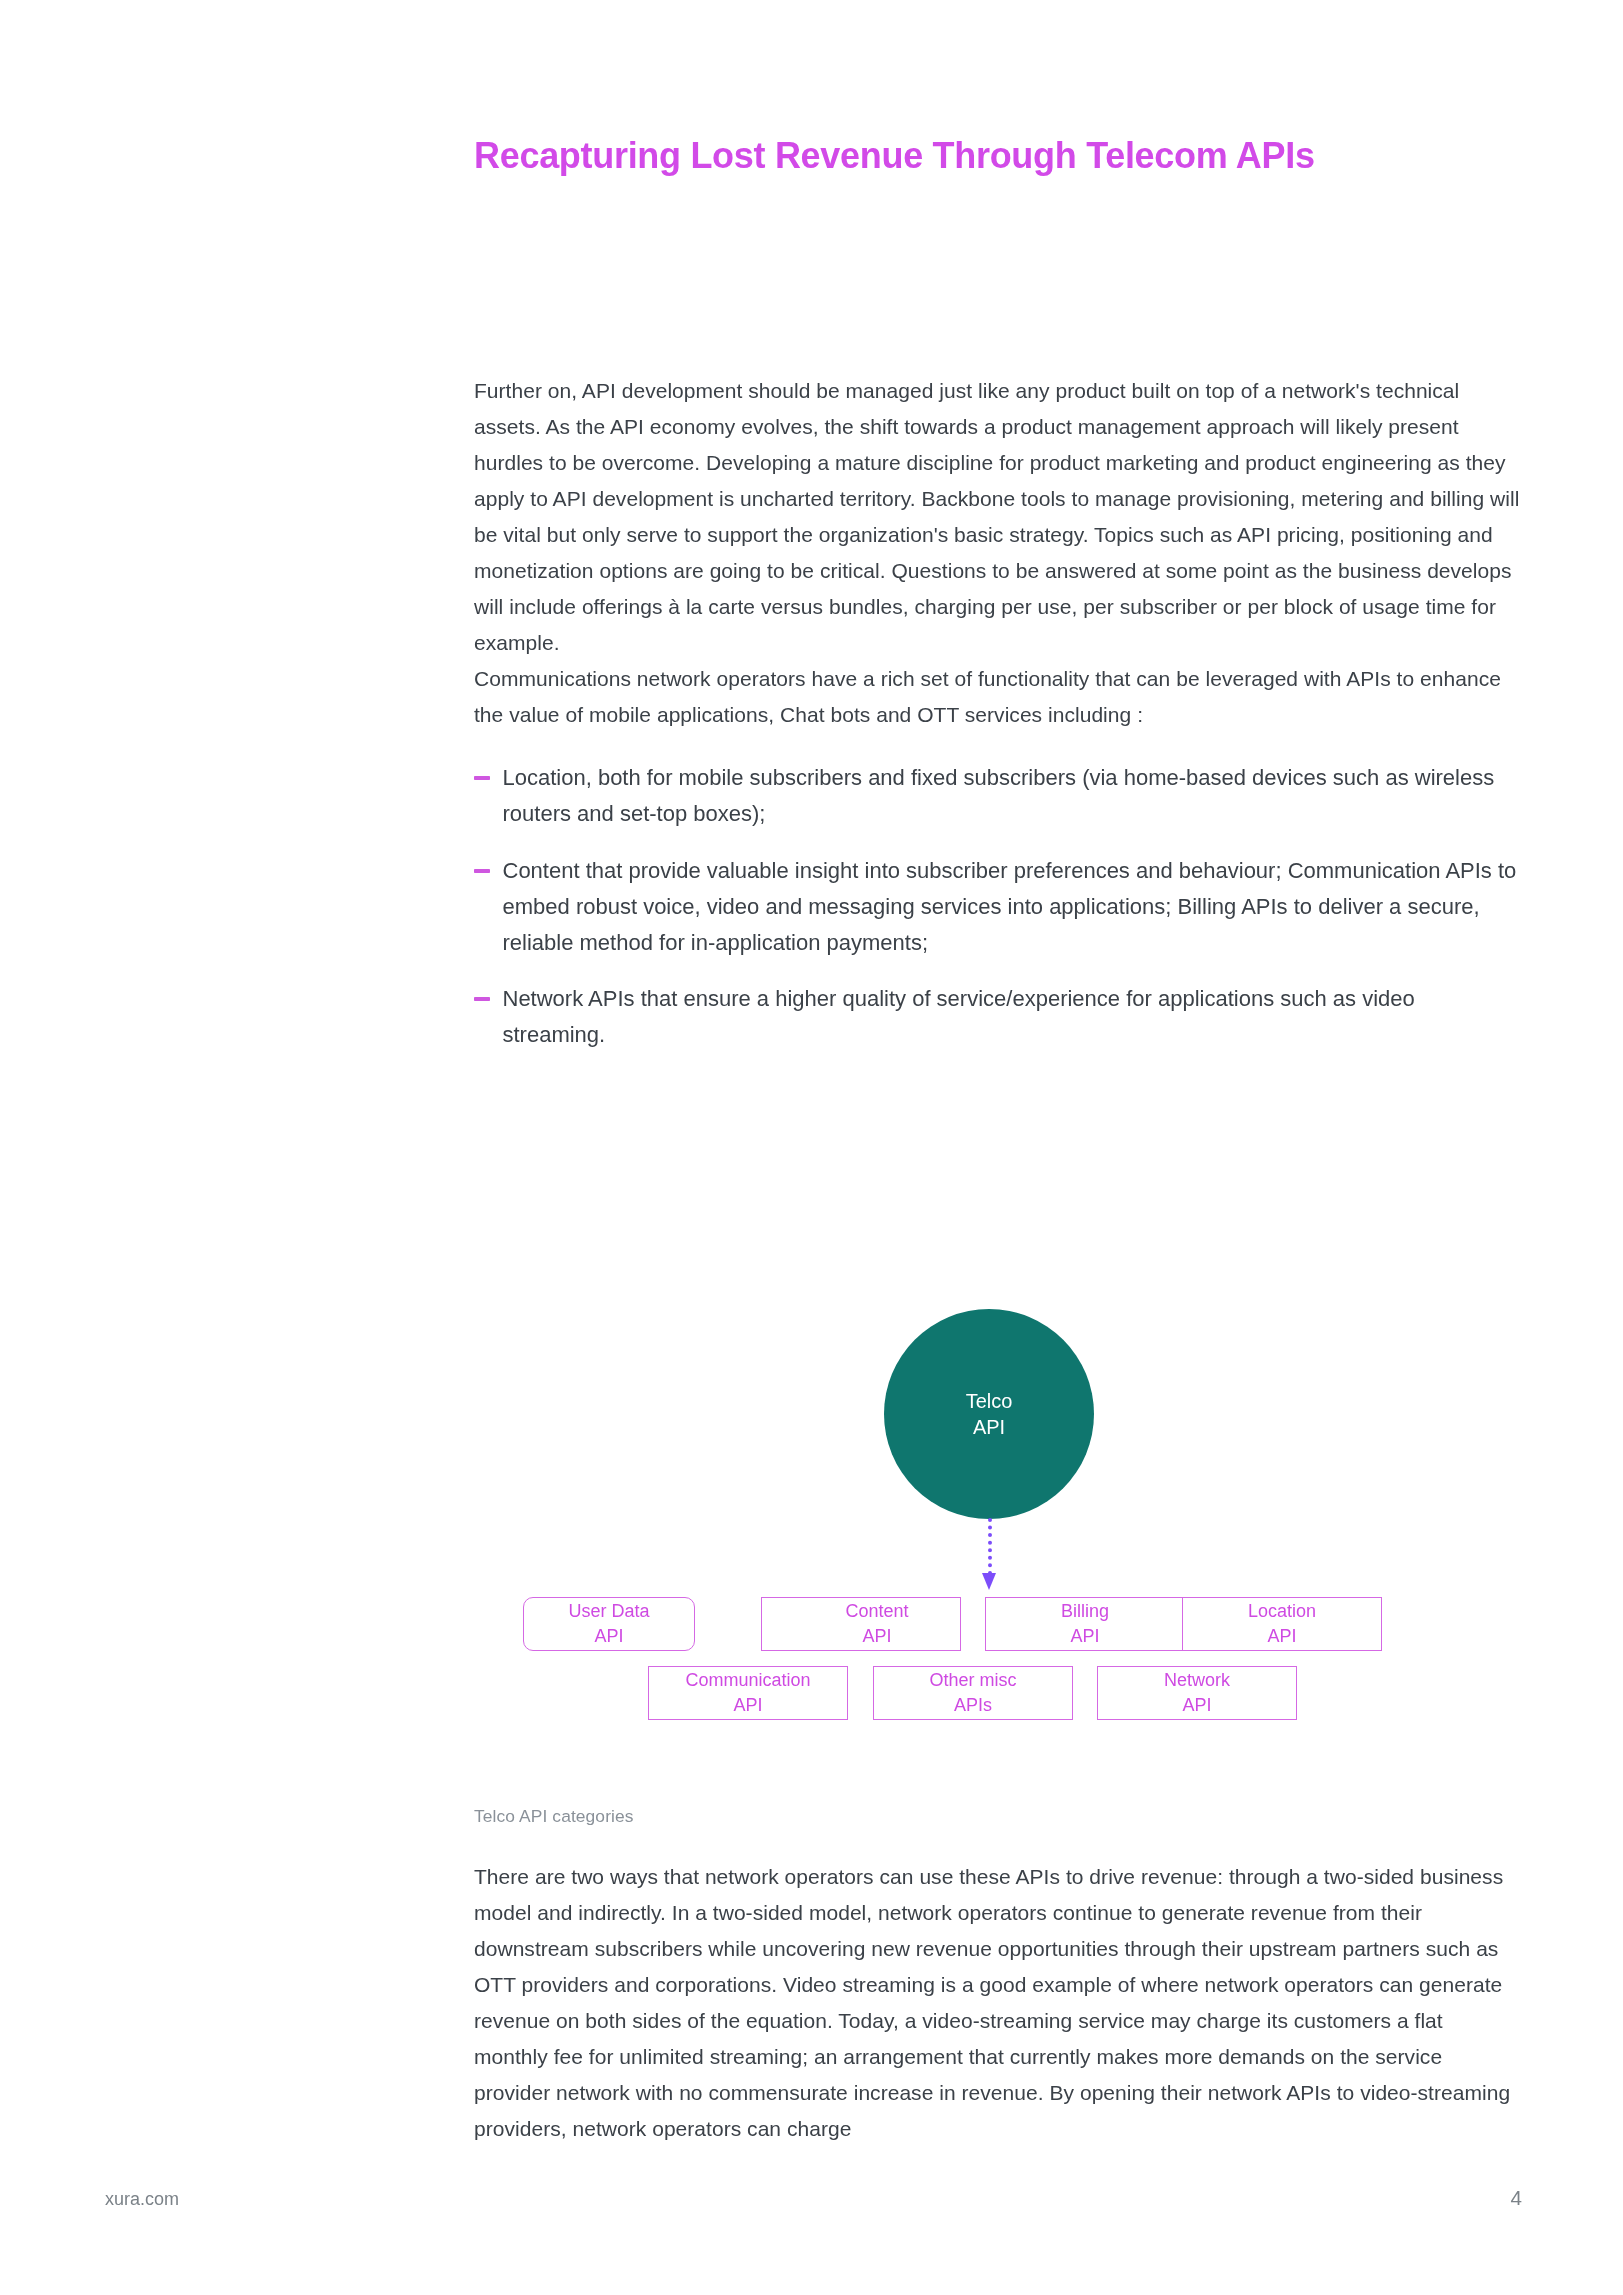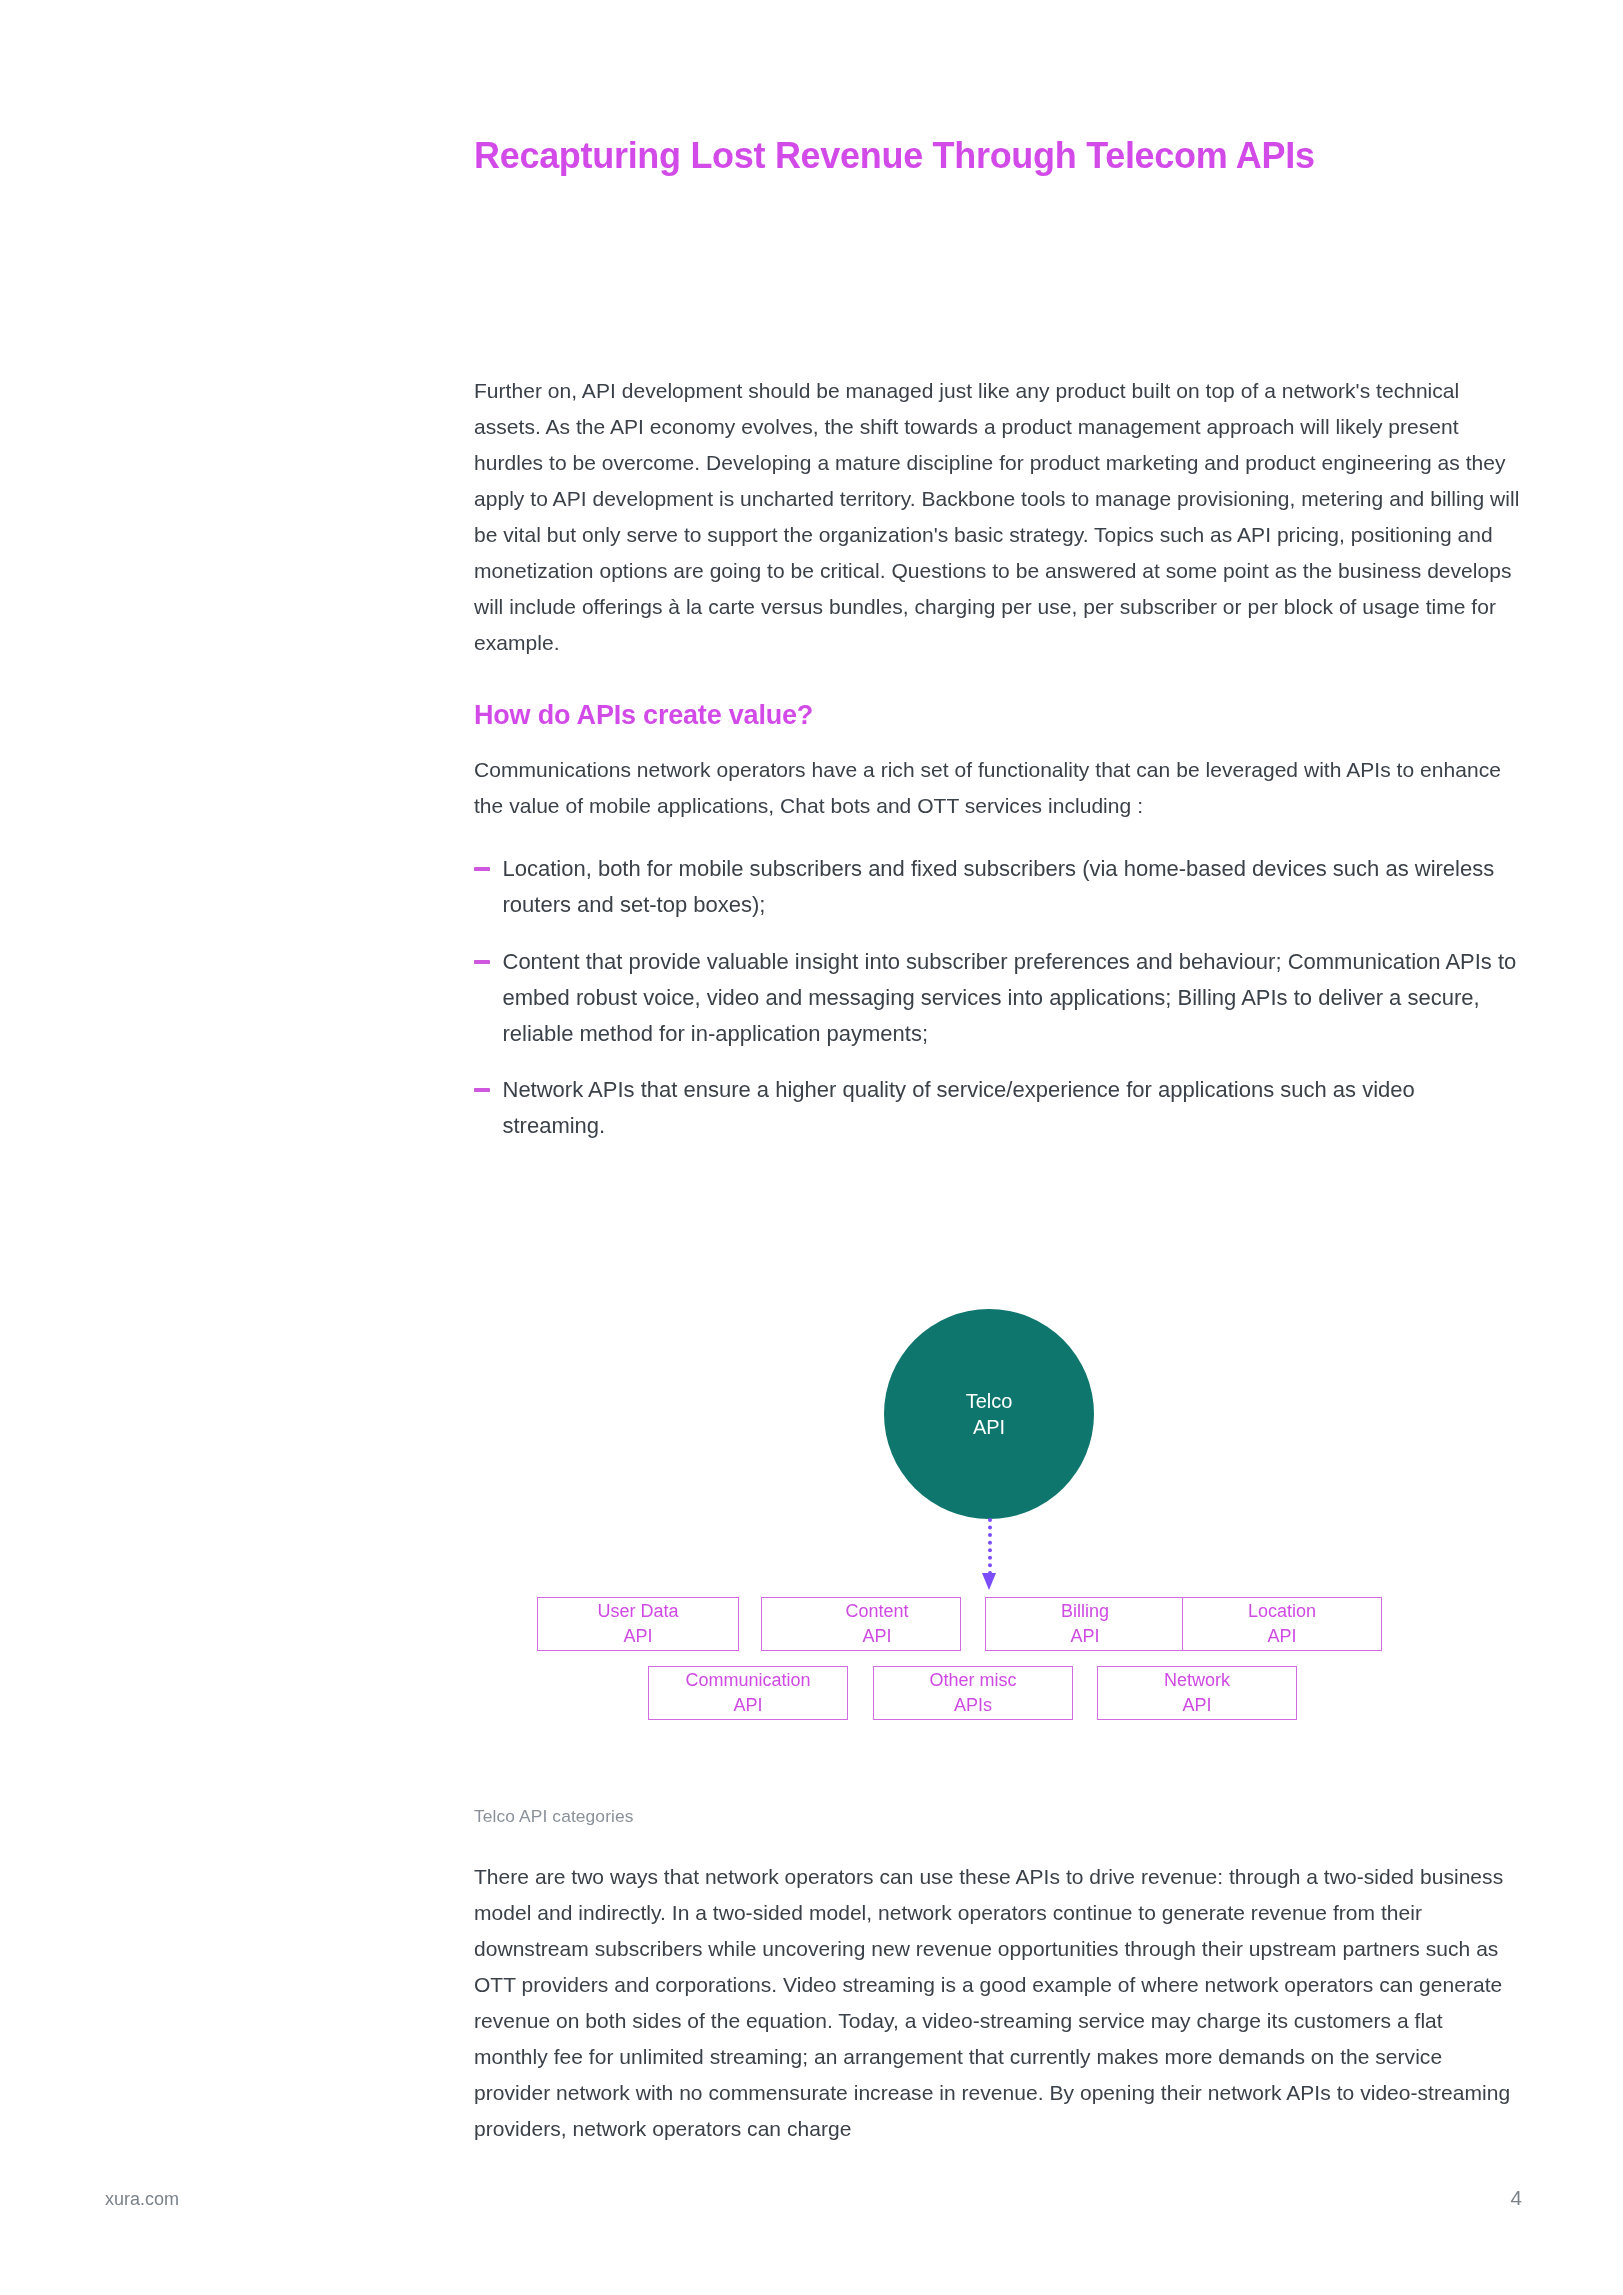--- a/index.html
+++ b/index.html
@@ -145,21 +145,21 @@
     align-items: center;
     justify-content: center;
     font-size: 18px;
     line-height: 24.6px;
     text-align: center;
   }
 
   .row1 { top: 317px; height: 54px; }
   .row2 { top: 386px; height: 54px; }
 
-  .b-userdata      { left: 63px;  width: 202px; }
+  .b-userdata      { left: 49px;  width: 172px; border-radius: 10px; }
   .b-content       { left: 287px; width: 200px; padding-left: 32px; }
   .b-billing       { left: 511px; width: 200px; }
   .b-location      { left: 708px; width: 200px; }
   .b-communication { left: 174px; width: 200px; }
   .b-othermisc     { left: 399px; width: 200px; }
   .b-network       { left: 623px; width: 200px; }
 
   .figure-caption {
     position: absolute;
     left: 474px;
@@ -196,21 +196,20 @@
 <body>
 
 <div class="page">
 
   <h1 class="doc-title">Recapturing Lost Revenue Through Telecom APIs</h1>
 
   <div class="content">
 
     <p class="body-text">Further on, API development should be managed just like any product built on top of a network's technical assets. As the API economy evolves, the shift towards a product management approach will likely present hurdles to be overcome. Developing a mature discipline for product marketing and product engineering as they apply to API development is uncharted territory. Backbone tools to manage provisioning, metering and billing will be vital but only serve to support the organization's basic strategy. Topics such as API pricing, positioning and monetization options are going to be critical. Questions to be answered at some point as the business develops will include offerings à la carte versus bundles, charging per use, per subscriber or per block of usage time for example.</p>
 
-    <h2 class="section-heading">How do APIs create value?</h2>
 
     <p class="body-text">Communications network operators have a rich set of functionality that can be leveraged with APIs to enhance the value of mobile applications, Chat bots and OTT services including :</p>
 
     <ul class="bullets">
       <li>
         <span class="dash-marker"></span>
         <span>Location, both for mobile subscribers and fixed subscribers (via home-based devices such as wireless routers and set-top boxes);</span>
       </li>
       <li>
         <span class="dash-marker"></span>

